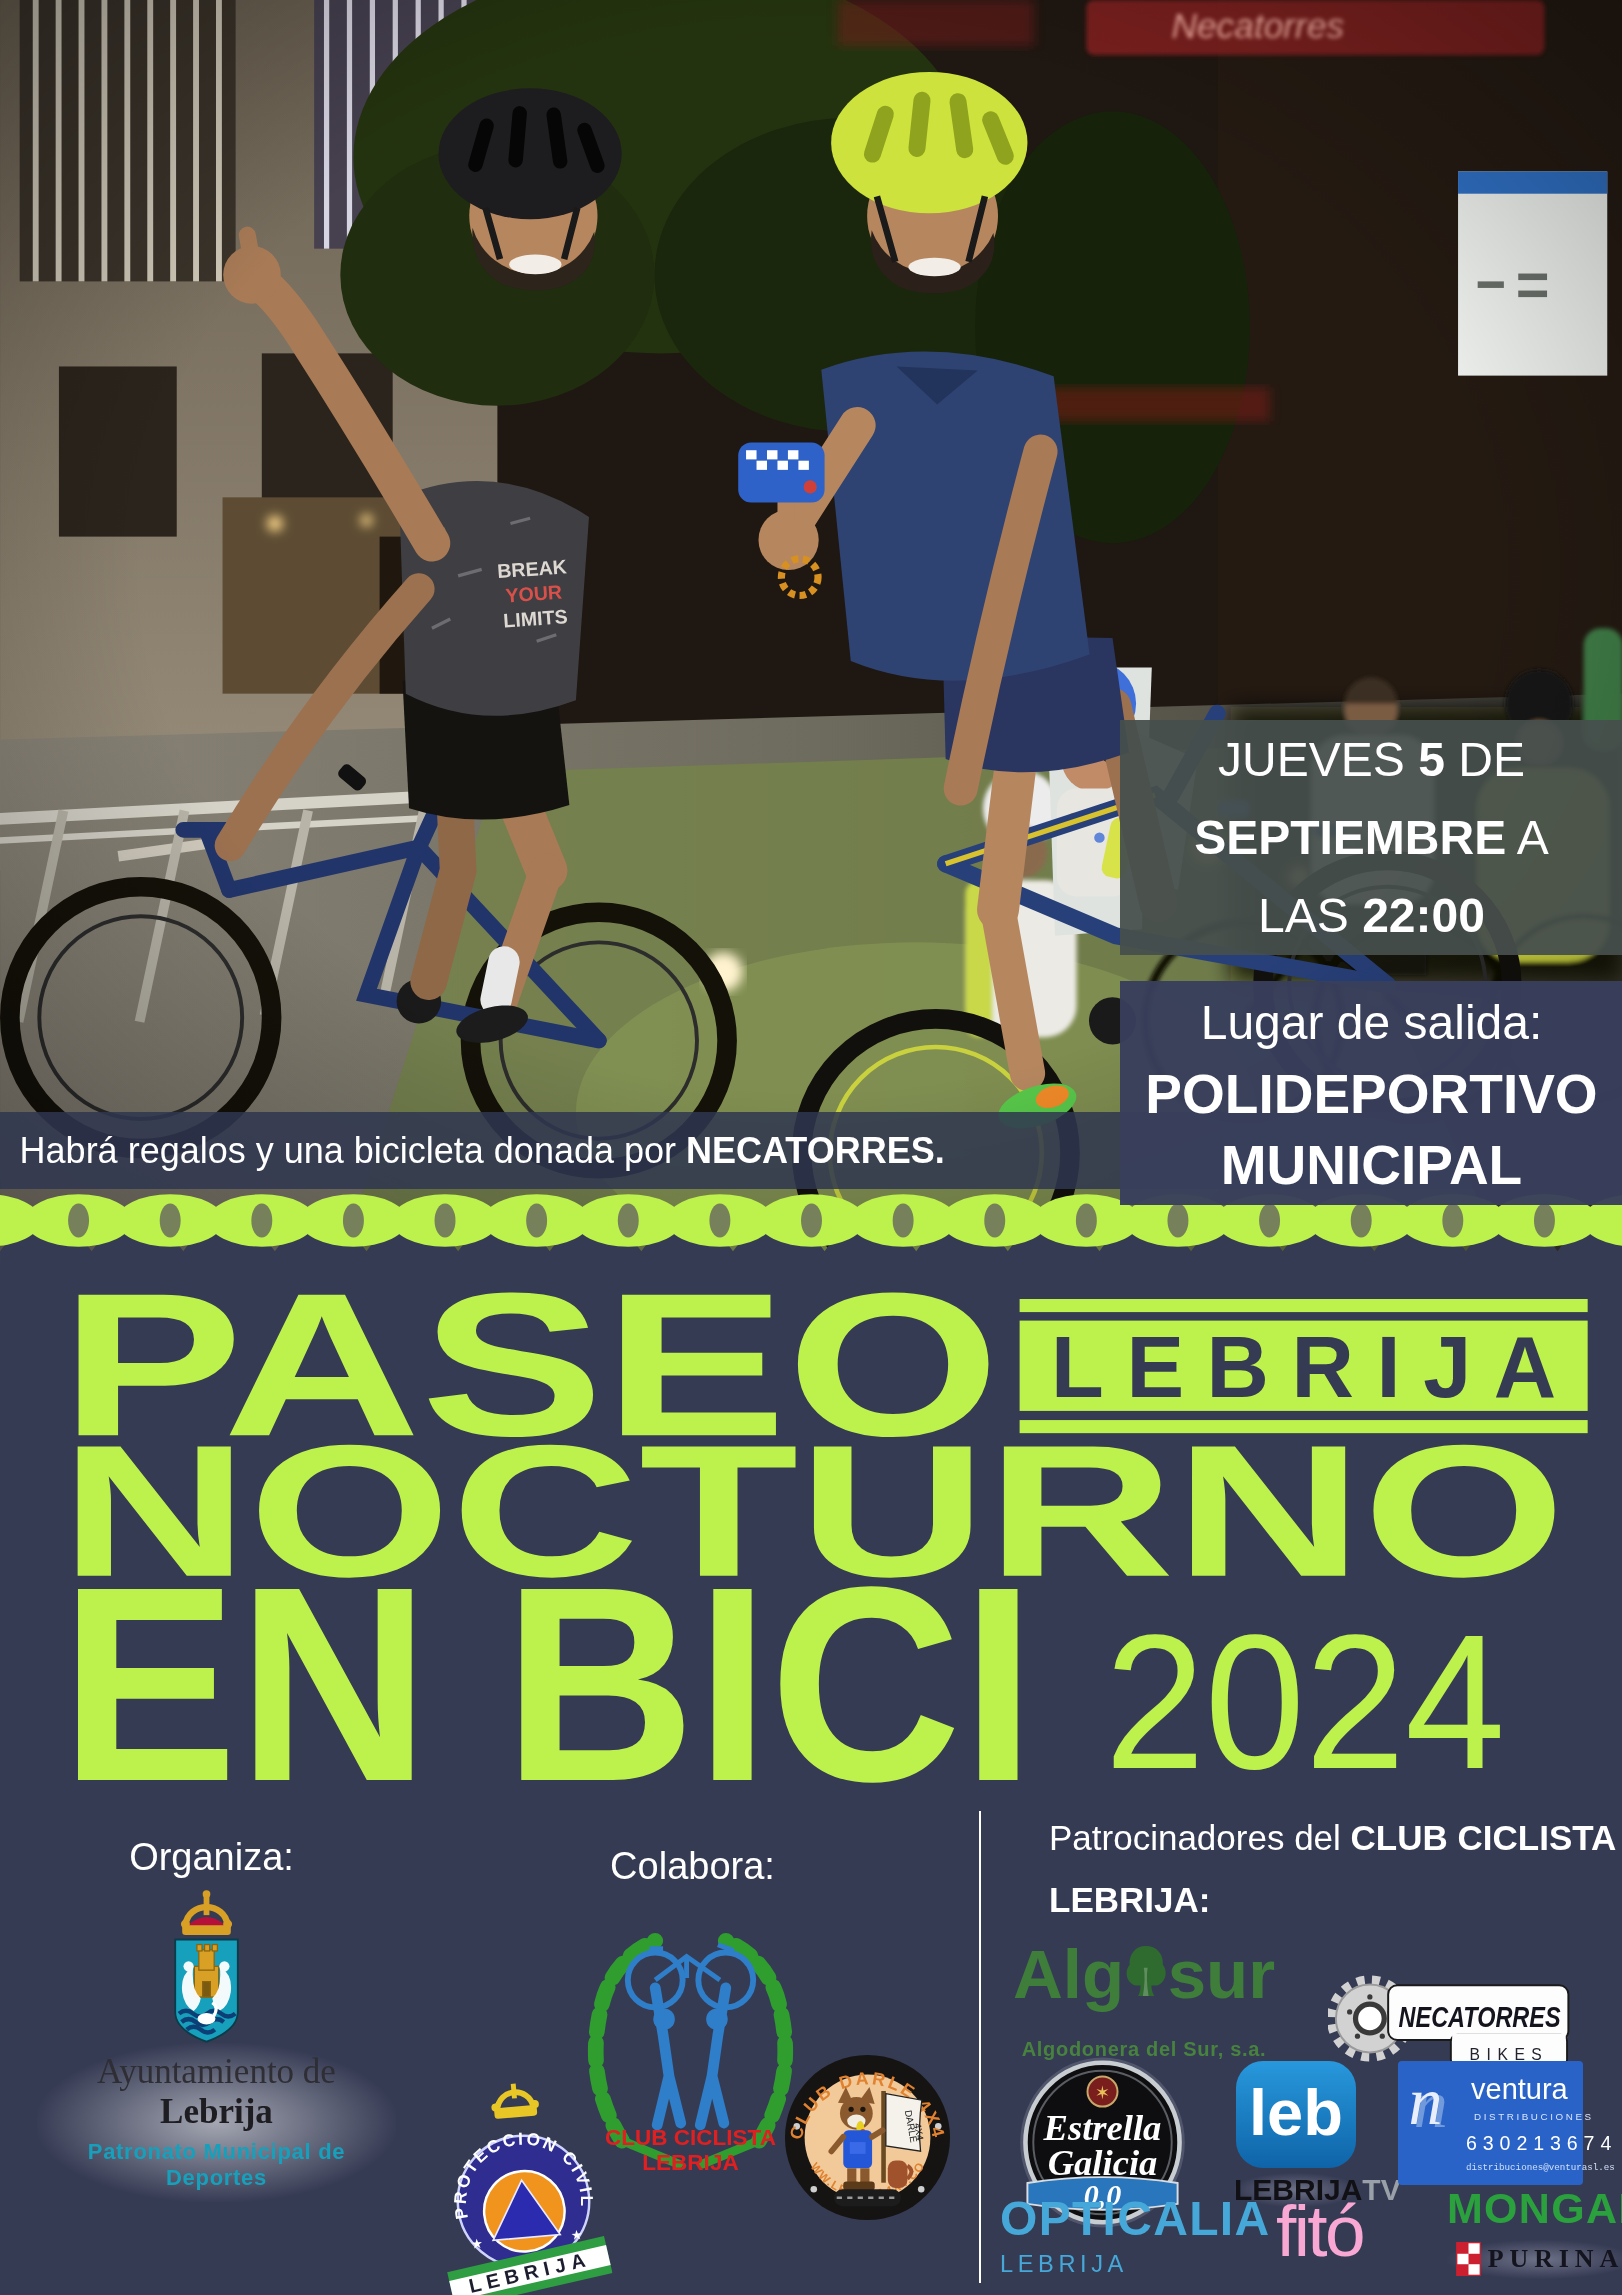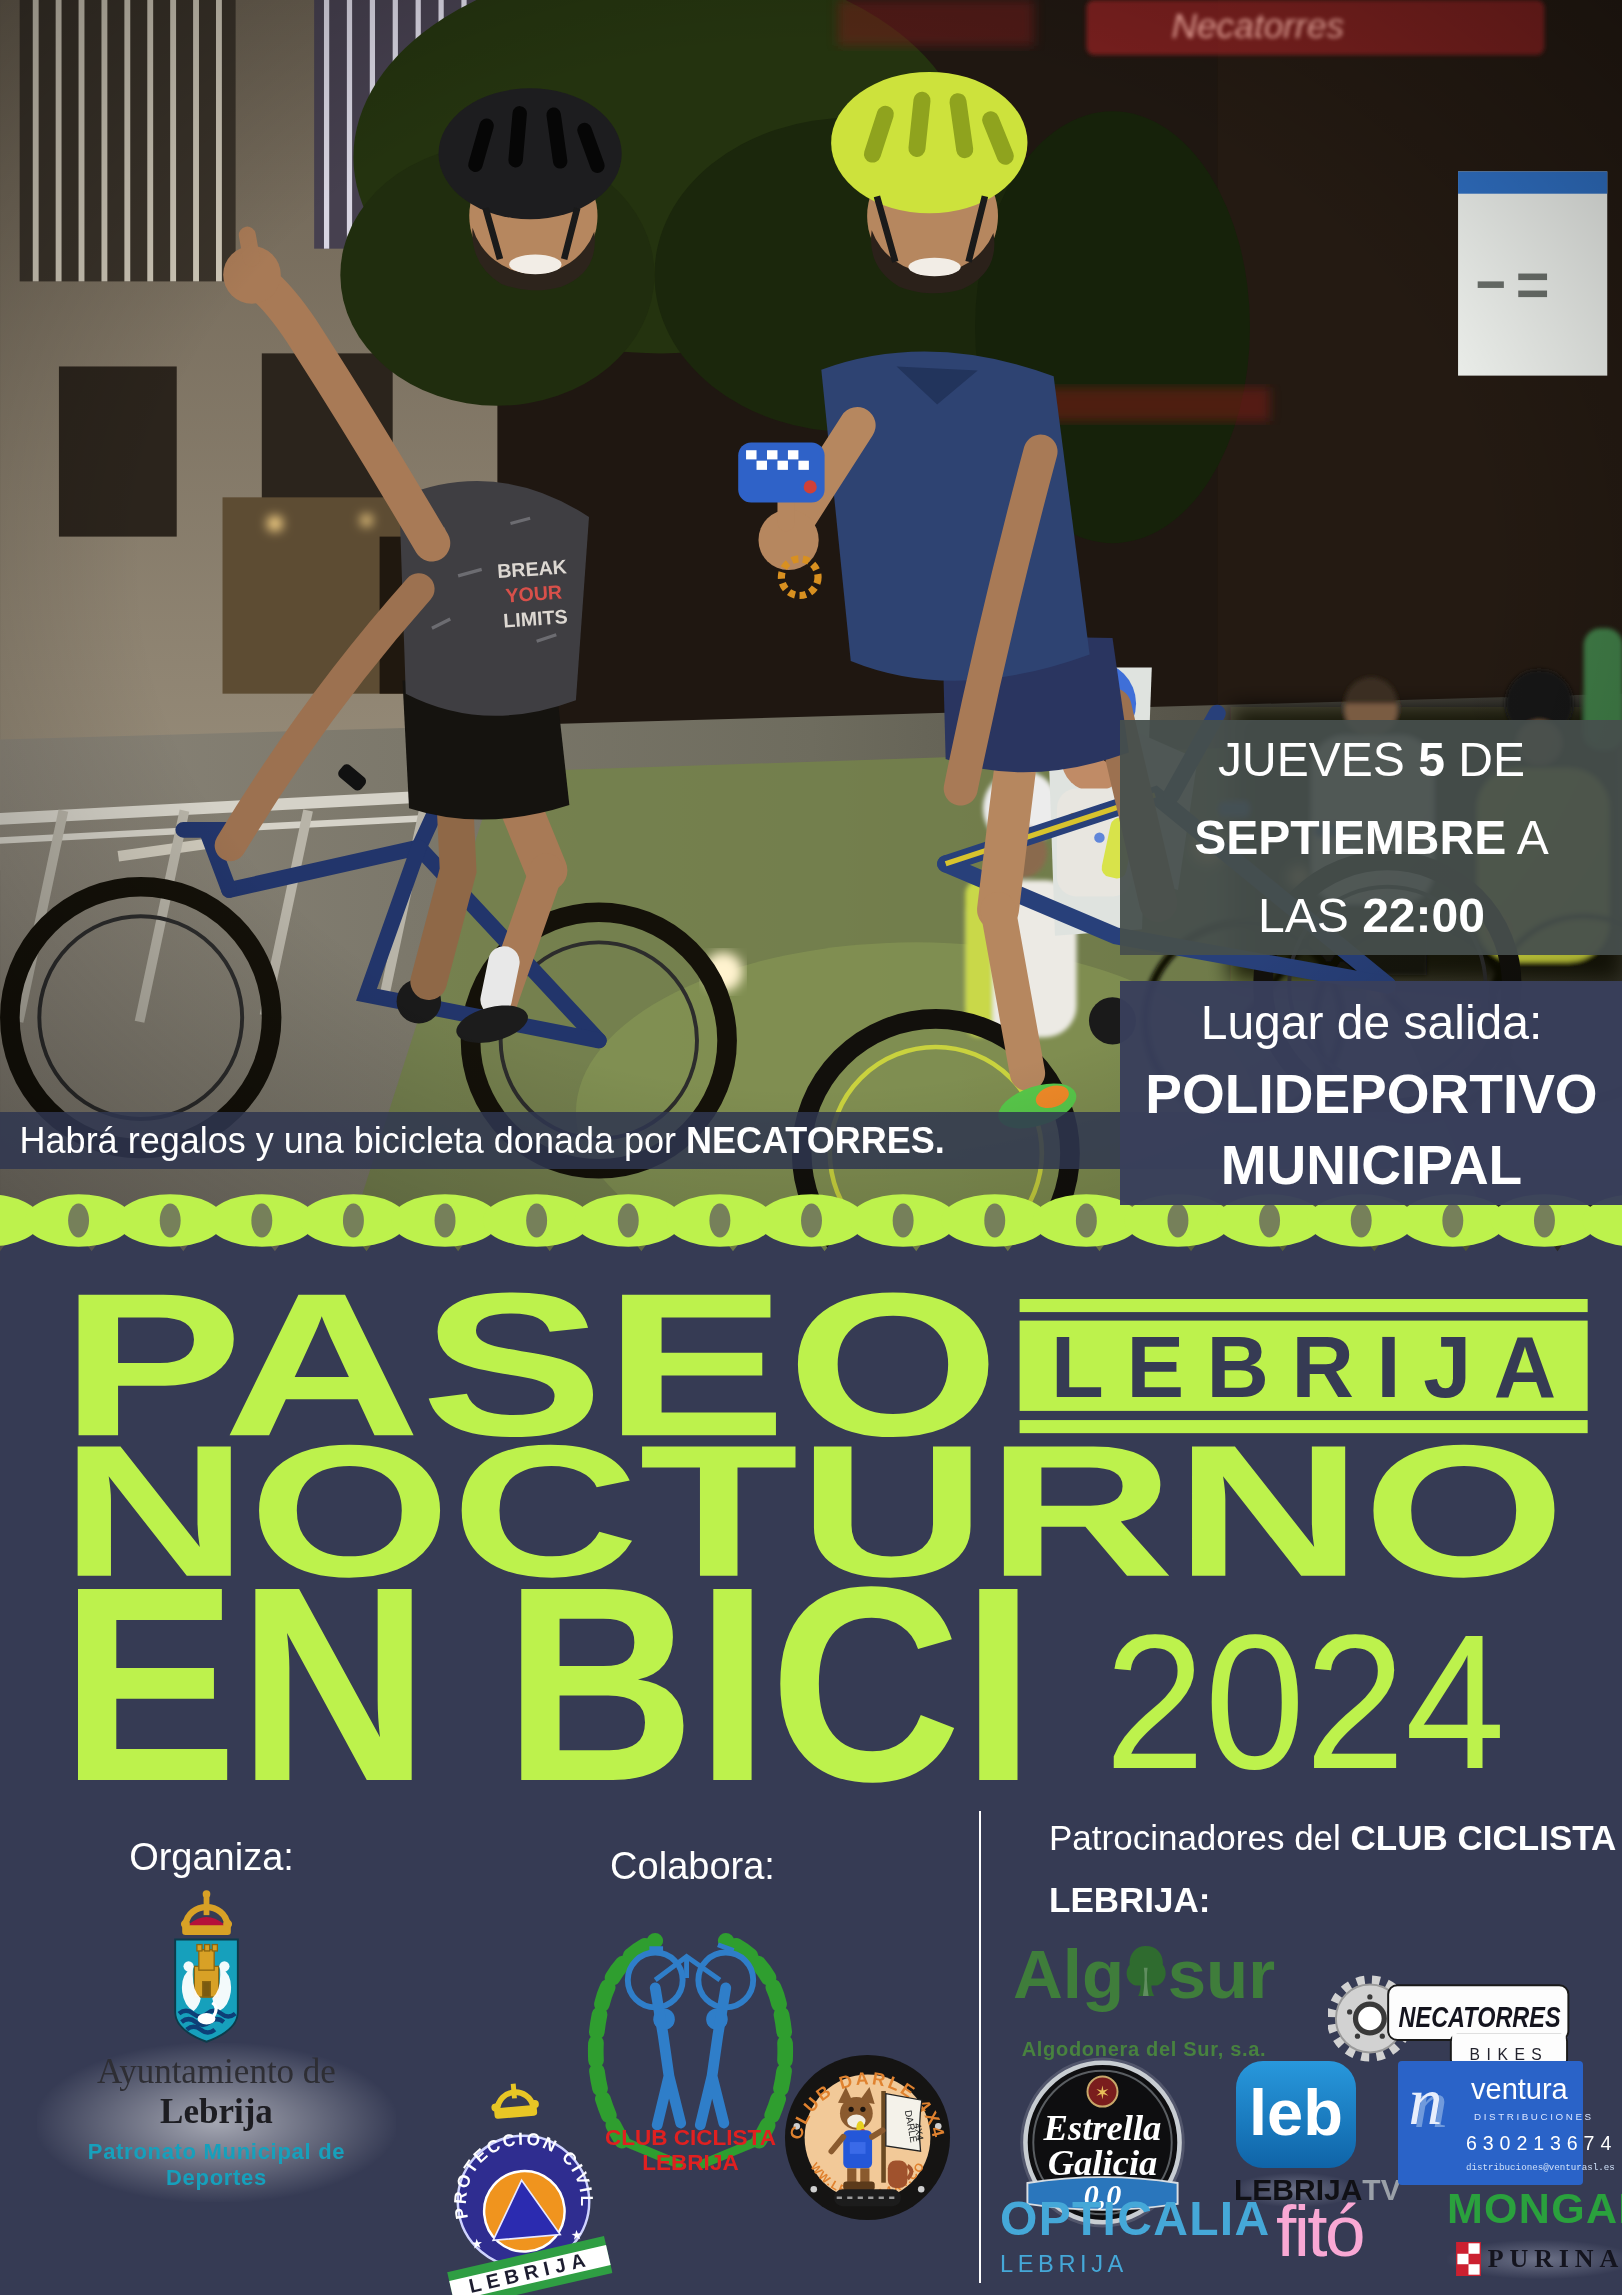--- a/index.html
+++ b/index.html
@@ -8,21 +8,21 @@
   .abs{position:absolute;}
   .b{font-weight:700;}
   
   .date-box{left:1120px;top:720px;width:503px;height:235px;background:rgba(70,79,76,.94);
             color:#fff;display:flex;flex-direction:column;justify-content:center;text-align:center;
             font-size:48px;line-height:78px;font-weight:400;}
   .place-box{left:1120px;top:955px;width:503px;height:224px;background:rgba(57,63,91,.97);
              color:#fff;display:flex;flex-direction:column;justify-content:center;text-align:center;margin-top:26px;}
   .place-label{font-size:48px;line-height:73px;font-weight:400;}
   .place-bold{font-size:55px;line-height:71px;font-weight:700;}
-  .gift-bar{left:0;top:1112px;width:1623px;height:57px;background:rgba(47,54,80,.85);
+  .gift-bar{left:0;top:1112px;width:1623px;height:77px;background:rgba(47,54,80,.85);
             color:#fff;font-size:36px;display:flex;align-items:center;padding-left:19.6px;
             box-sizing:border-box;z-index:1;}
   .date-box,.place-box{z-index:2;}
   
   .heading{color:#fff;font-size:38px;text-align:center;}
   .sep{left:979px;top:1811px;width:2px;height:472px;background:#ffffff;}
   .spon-head{left:1011px;top:1807px;width:582px;color:#fff;font-size:35px;line-height:62px;margin-left:38px;}
   .glow{background:radial-gradient(ellipse at center,rgba(255,255,255,.55),rgba(255,255,255,0) 72%);}
   .glow2{background:radial-gradient(ellipse at center,rgba(235,240,255,.30),rgba(255,255,255,0) 72%);}
   .ayto-word{left:37px;top:2043px;width:359px;text-align:center;padding:9.2px 0 11.8px 0;}

